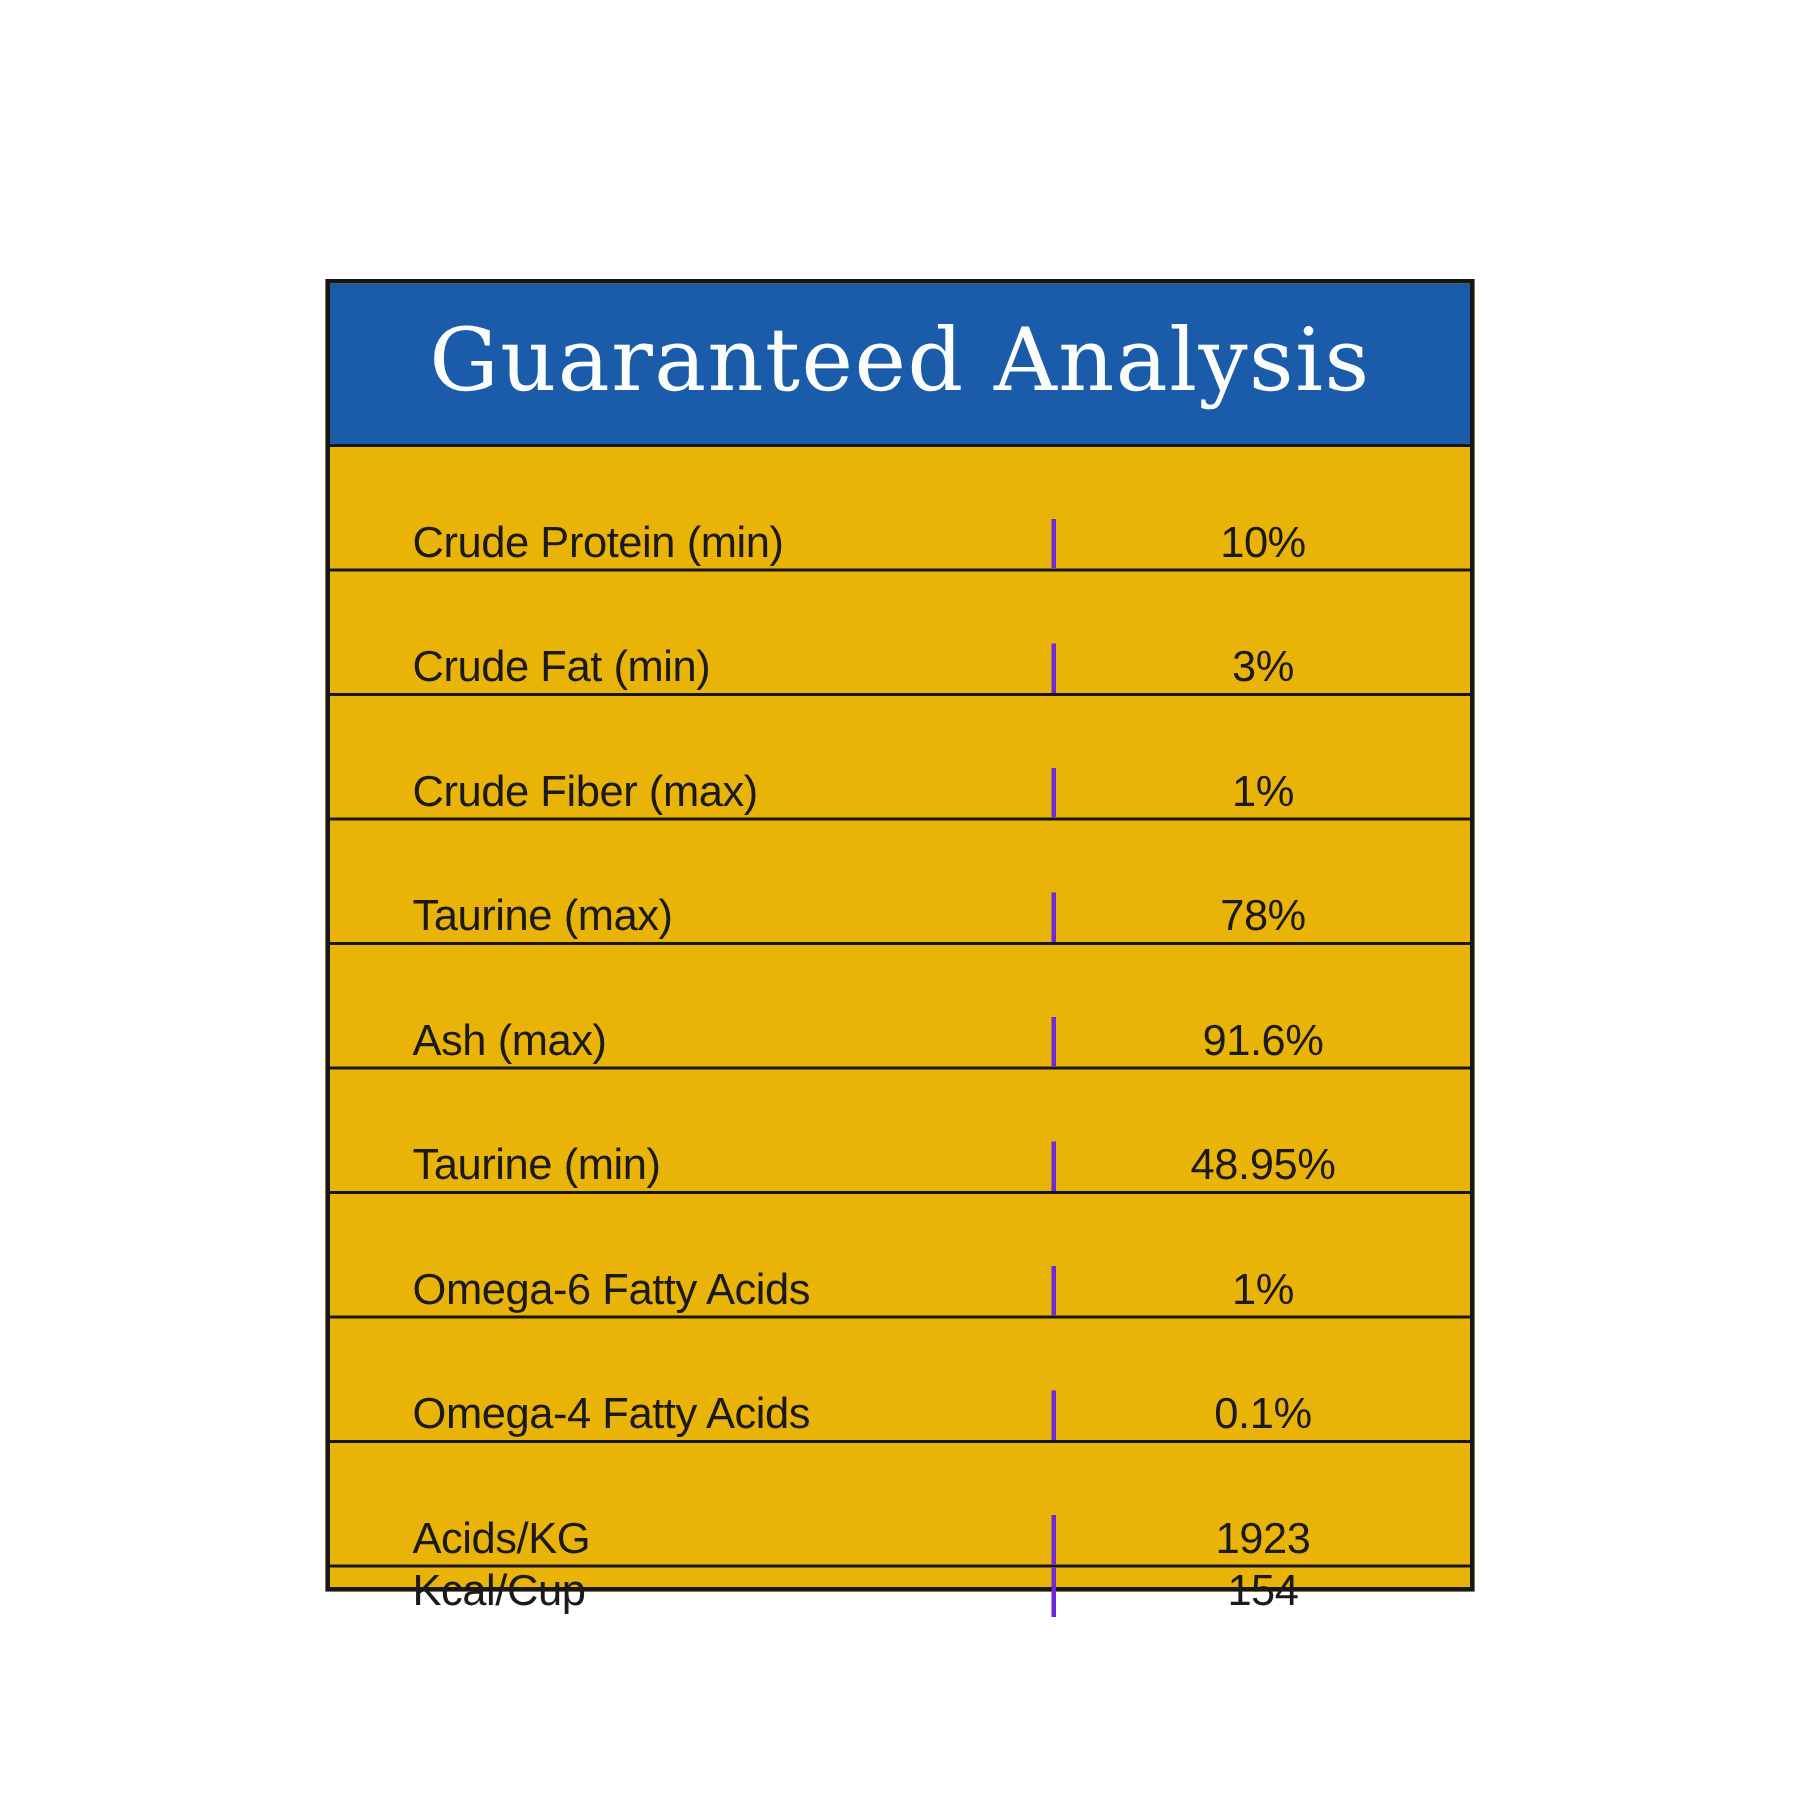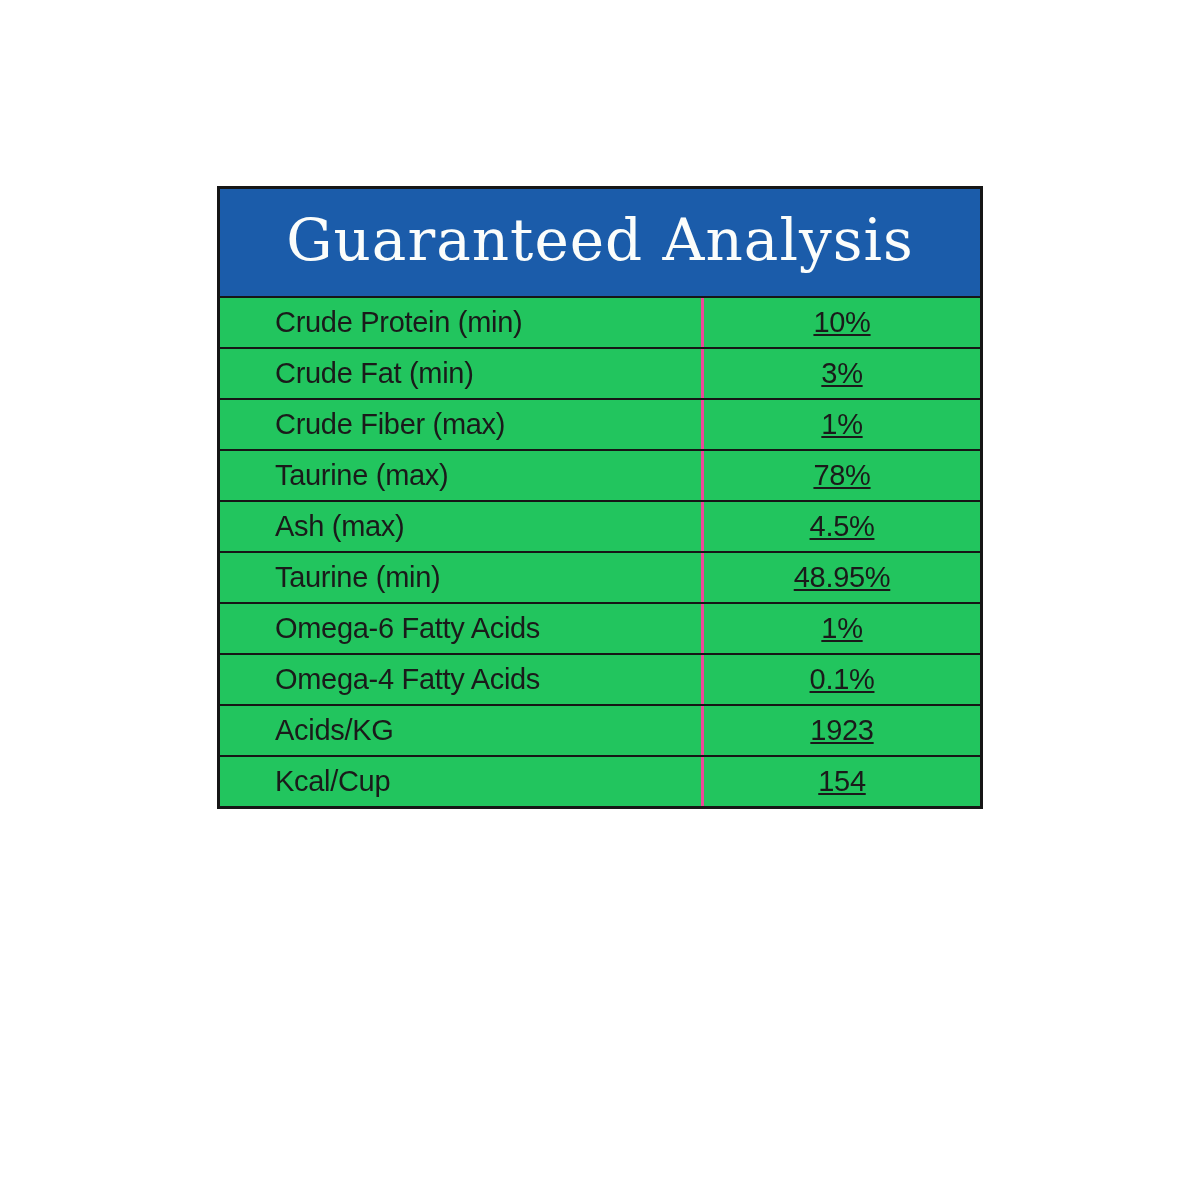--- a/index.html
+++ b/index.html
@@ -13,26 +13,26 @@
     position: relative;
     font-family: "Liberation Sans", sans-serif;
     color: #1a1a1a;
     overflow: hidden;
   }
   .ga-table {
     position: absolute;
     left: 217px;
     top: 186px;
     width: 766px;
-    height: 623px;
+    height: 875px;
     border: 3px solid #161616;
     box-sizing: border-box;
     display: flex;
     flex-direction: column;
-    background: #22c55e;
+    background: #eab308;
   }
   .ga-header {
     height: 109px;
     flex: 0 0 109px;
     background: #1b5caa;
     border-bottom: 2px solid #161616;
     display: flex;
     align-items: center;
     justify-content: center;
     box-sizing: border-box;
@@ -51,38 +51,38 @@
     display: flex;
     flex-direction: column;
   }
   .row {
     flex: 1 1 0;
     display: flex;
     box-sizing: border-box;
   }
   .row:not(:last-child) {
     border-bottom: 2px solid #161616;
+    margin-top: 48px;
   }
   .cell {
     display: flex;
     align-items: center;
     box-sizing: border-box;
     font-size: 29px;
     letter-spacing: -0.3px;
   }
   .cell.label {
     flex: 0 0 481px;
     padding-left: 55px;
   }
   .cell.value {
     flex: 1 1 auto;
-    border-left: 3px solid #ec4899;
+    border-left: 3px solid #6d28d9;
     justify-content: center;
     text-align: left;
-    text-decoration: underline;
   }
 </style>
 </head>
 <body>
 
 <div class="ga-table">
   <div class="ga-header">
     <span class="title">Guaranteed Analysis</span>
   </div>
   <div class="ga-rows">
@@ -97,21 +97,21 @@
     <div class="row">
       <div class="cell label">Crude Fiber (max)</div>
       <div class="cell value">1%</div>
     </div>
     <div class="row">
       <div class="cell label">Taurine (max)</div>
       <div class="cell value">78%</div>
     </div>
     <div class="row">
       <div class="cell label">Ash (max)</div>
-      <div class="cell value">4.5%</div>
+      <div class="cell value">91.6%</div>
     </div>
     <div class="row">
       <div class="cell label">Taurine (min)</div>
       <div class="cell value">48.95%</div>
     </div>
     <div class="row">
       <div class="cell label">Omega-6 Fatty Acids</div>
       <div class="cell value">1%</div>
     </div>
     <div class="row">

